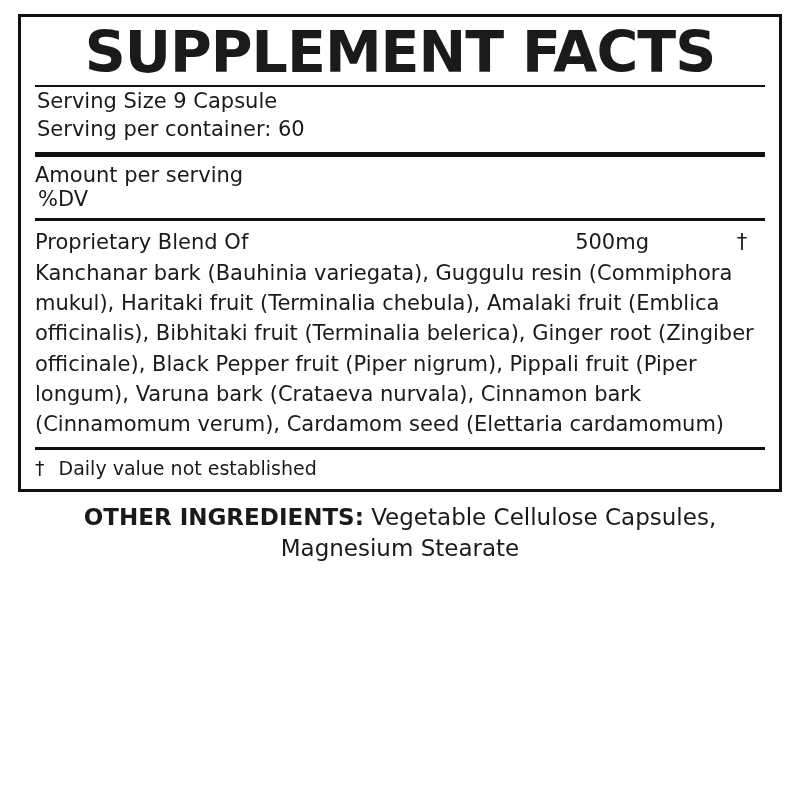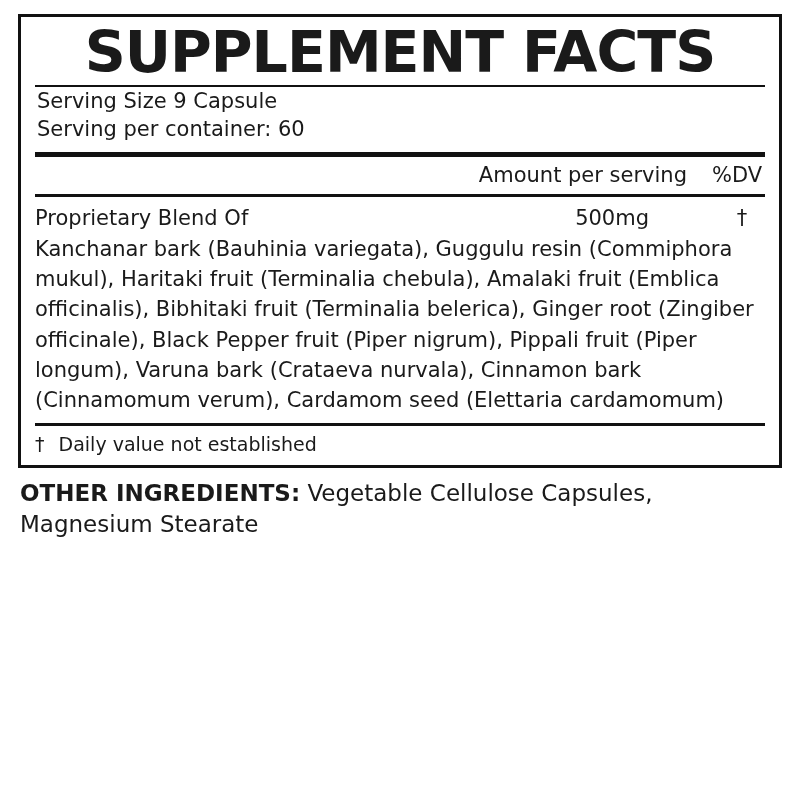--- a/index.html
+++ b/index.html
@@ -56,20 +56,21 @@
     border-top: 2px solid #111111;
     margin: 0;
   }
 
   .amount-header {
     display: flex;
     justify-content: flex-end;
     align-items: baseline;
     font-size: 21px;
     padding: 6px 0 7px 0;
+    flex-direction: column;
   }
   .amount-header .aps {
     margin-right: 22px;
   }
   .amount-header .dv {
     width: 56px;
     text-align: center;
   }
 
   .blend-row {
@@ -111,20 +112,21 @@
     padding: 7px 0 2px 0;
   }
   .footnote .dagger {
     margin-right: 8px;
   }
 
   .other {
     font-size: 23px;
     line-height: 1.32;
     padding: 10px 2px 0 2px;
+    text-align: center;
   }
   .other .other-label {
     font-weight: 700;
   }
 </style>
 </head>
 <body>
 
 <div class="label-wrap">
 

